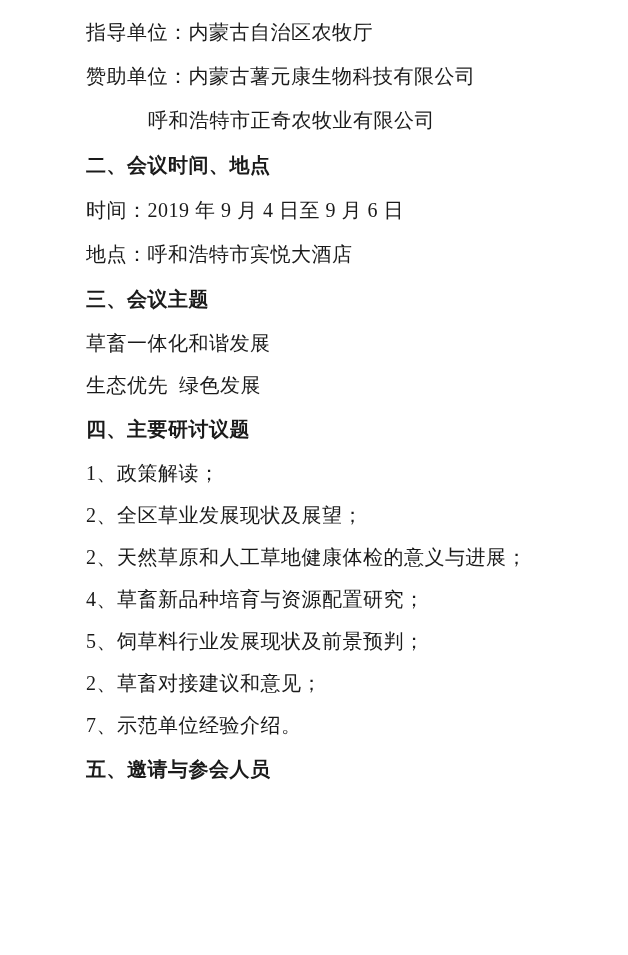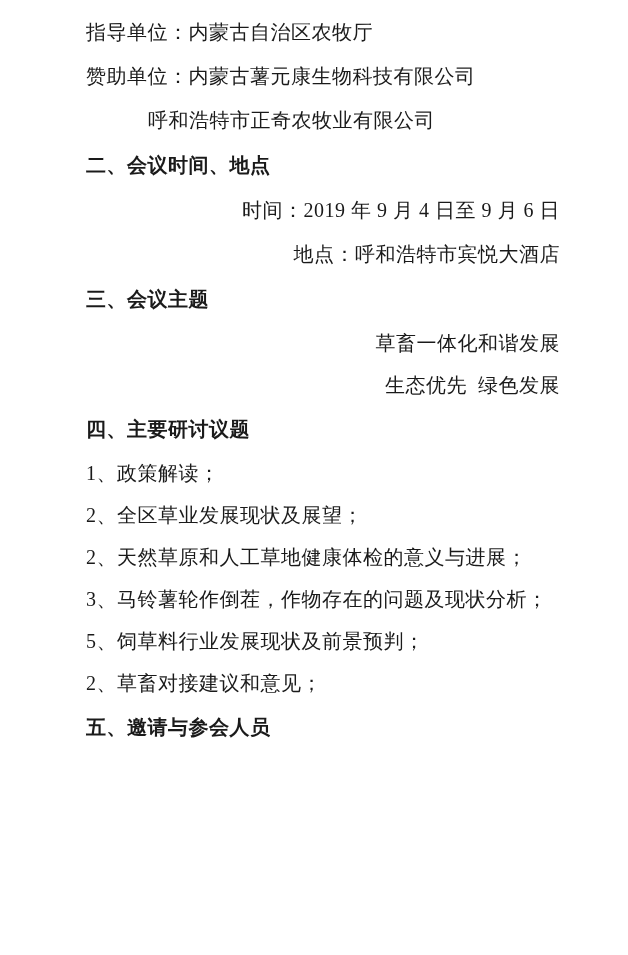--- a/index.html
+++ b/index.html
@@ -37,21 +37,20 @@
     font-family: Liberation Sans, sans-serif;
     font-weight: bold;
     font-size: 20px;
     line-height: 46px;
     padding-left: 46px;
     letter-spacing: 0.5px;
     white-space: pre;
   }
   .body-line {
     padding-left: 46px;
-    text-align: right;
   }
   .list-line {
     padding-left: 46px;
   }
   .tight {
     line-height: 42px;
   }
 </style>
 </head>
 <body>
@@ -67,19 +66,20 @@
   <div class="line body-line">地点：呼和浩特市宾悦大酒店</div>
 
   <div class="heading">三、会议主题</div>
   <div class="line body-line tight">草畜一体化和谐发展</div>
   <div class="line body-line tight">生态优先  绿色发展</div>
 
   <div class="heading">四、主要研讨议题</div>
   <div class="line list-line tight">1、政策解读；</div>
   <div class="line list-line tight">2、全区草业发展现状及展望；</div>
   <div class="line list-line tight">2、天然草原和人工草地健康体检的意义与进展；</div>
-  <div class="line list-line tight">3、马铃薯轮作倒茬，作物存在的问题及现状分析；</div>
+  <div class="line list-line tight">4、草畜新品种培育与资源配置研究；</div>
   <div class="line list-line tight">5、饲草料行业发展现状及前景预判；</div>
   <div class="line list-line tight">2、草畜对接建议和意见；</div>
+  <div class="line list-line tight">7、示范单位经验介绍。</div>
 
   <div class="heading">五、邀请与参会人员</div>
 
 </div>
 
 </body></html>

